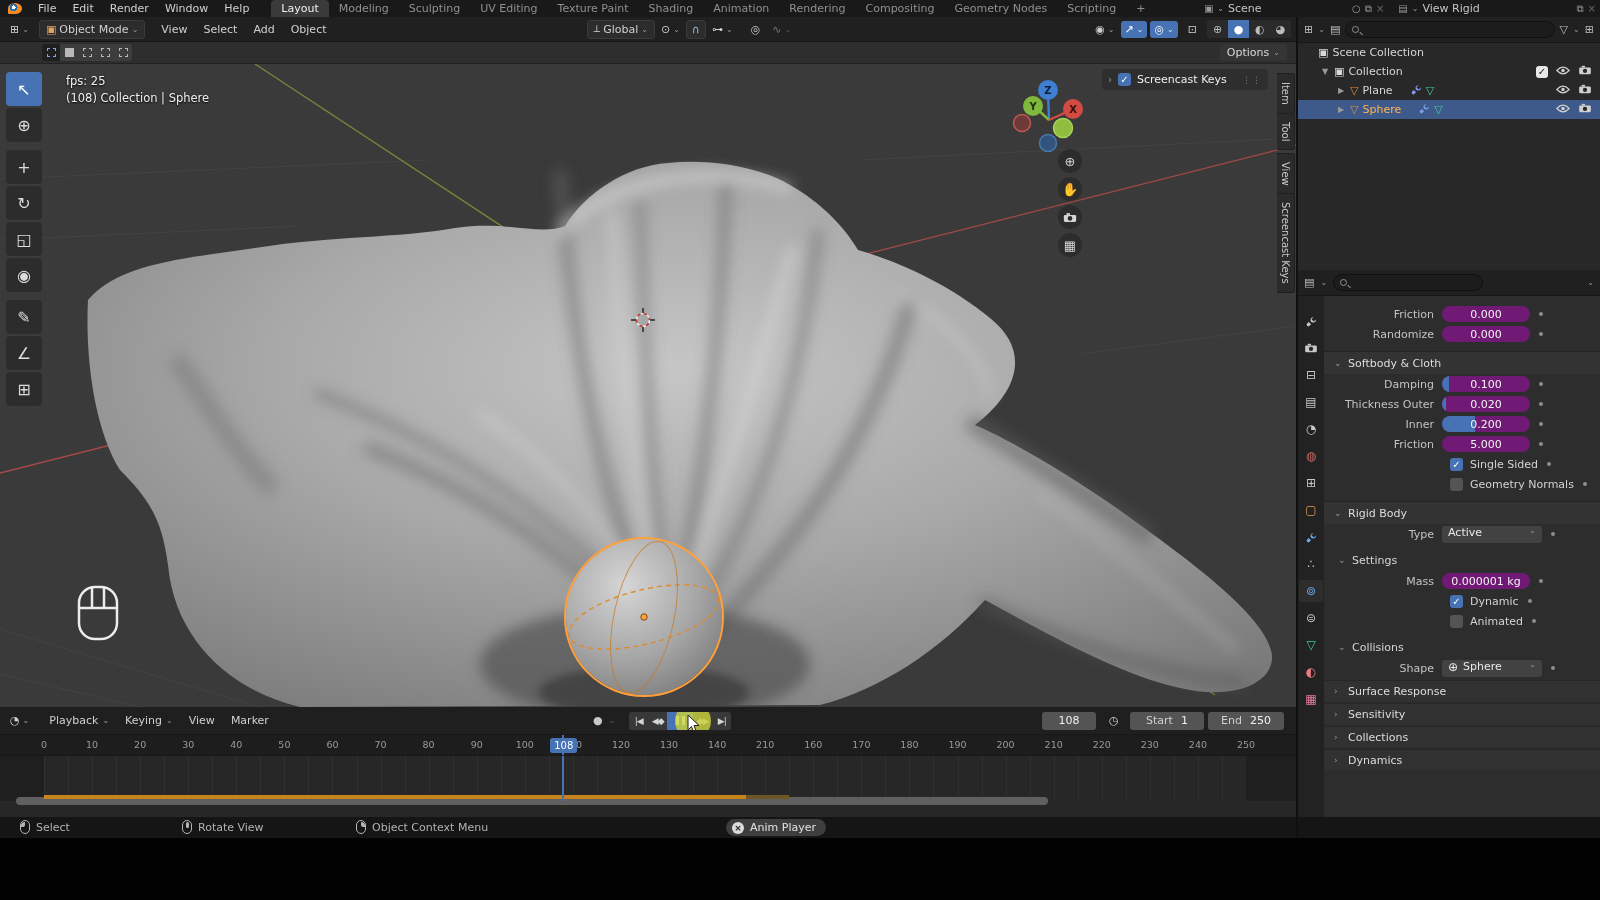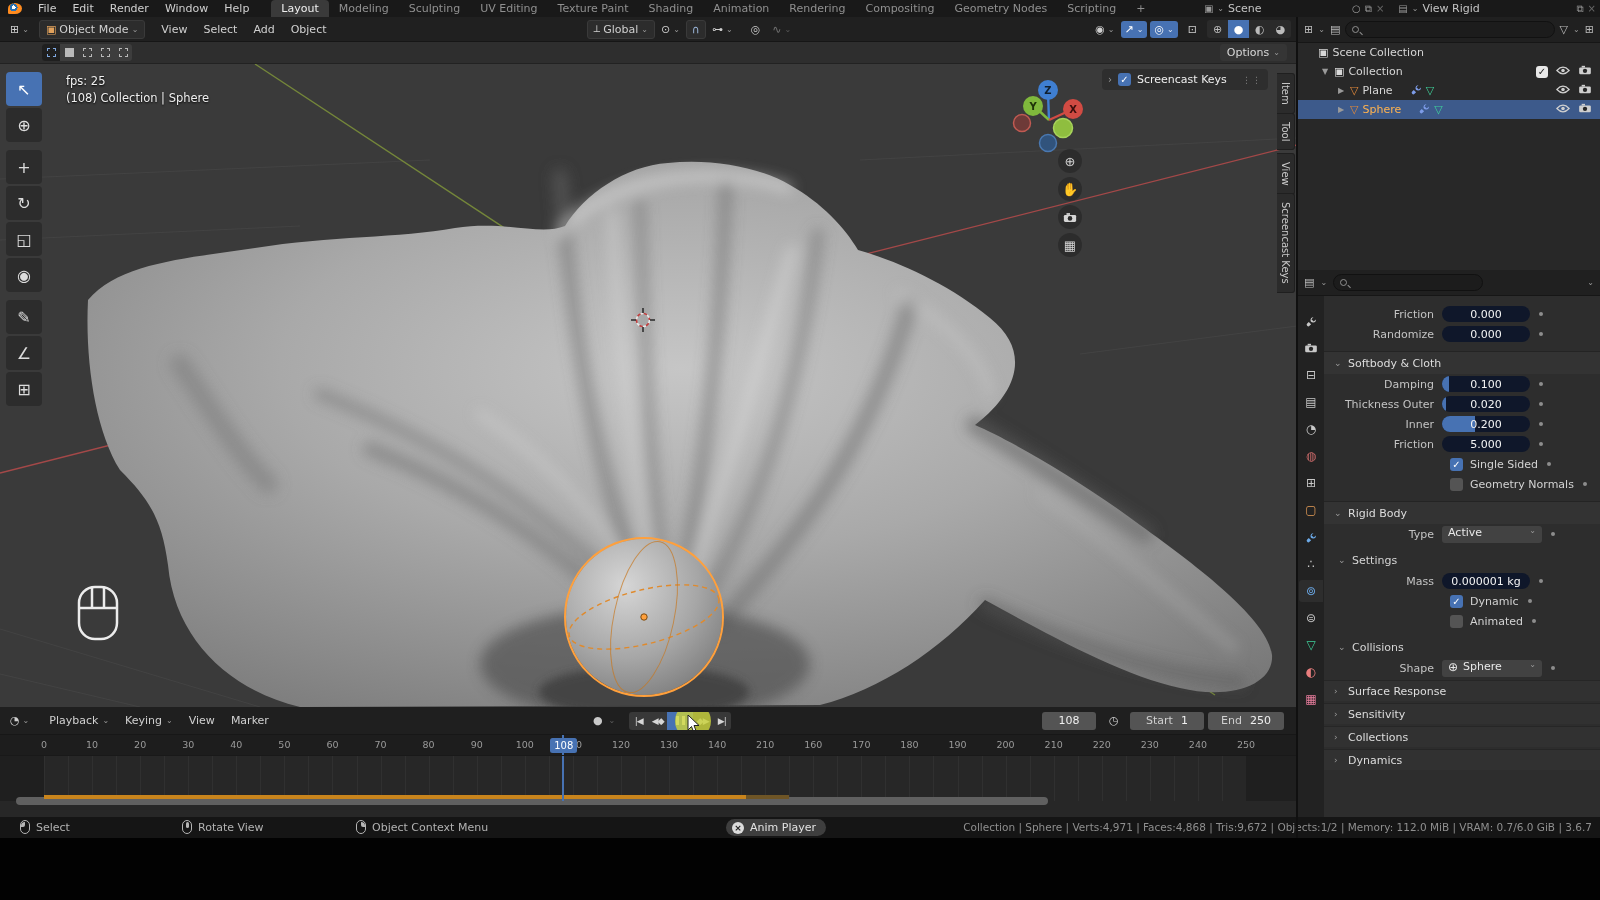--- a/index.html
+++ b/index.html
@@ -77,21 +77,21 @@
 
   
   #properties { position:absolute; left:1298px; top:270px; width:302px; height:568px; background:#2d2d2d; z-index:20; }
   #prop-header { height:26px; background:#202020; display:flex; align-items:center; gap:6px; padding:0 6px; border-bottom:1px solid #161616; }
   #prop-tabs { position:absolute; left:0; top:26px; bottom:0; width:26px; background:#222222; display:flex; flex-direction:column; align-items:center; padding-top:14px; gap:5px; }
   .ptab { width:24px; height:22px; display:flex; align-items:center; justify-content:center; font-size:12px; border-radius:3px 0 0 3px; }
   .ptab.active { background:#2d2d2d; }
   #prop-rows { position:absolute; left:26px; right:0; top:26px; bottom:0; overflow:hidden; padding-top:8px; }
   .prow { height:20px; display:flex; align-items:center; }
   .prow .plabel { flex:0 0 118px; text-align:right; color:#c3c3c3; padding-right:8px; white-space:nowrap; }
-  .pfield { position:relative; width:88px; height:16px; background:#0f172a; border-radius:8px; overflow:hidden; display:flex; align-items:center; justify-content:center; color:#f4f4f4; }
+  .pfield { position:relative; width:88px; height:16px; background:#701a75; border-radius:8px; overflow:hidden; display:flex; align-items:center; justify-content:center; color:#f4f4f4; }
   .pfill { position:absolute; left:0; top:0; bottom:0; background:#4772b3; }
   .pval { position:relative; z-index:1; }
   .pdrop { width:100px; height:17px; background:#424242; border-radius:3px; display:flex; align-items:flex-start; gap:5px; padding:0 6px; color:#e8e8e8; }
   .pdrop .chev { margin-left:auto; }
   .pdot { width:4px; height:4px; border-radius:50%; background:#8d8d8d; margin-left:9px; }
   .psection { height:23px; margin-top:7px; background:#333333; border-top:1px solid #242424; display:flex; align-items:center; gap:6px; padding-left:10px; color:#dddddd; }
   .psection.closed { background:#313131; margin-top:0; border-top:1px solid #262626; }
   .psub { height:22px; margin-top:5px; display:flex; align-items:center; gap:6px; padding-left:14px; color:#d5d5d5; }
   .sect-arrow { color:#9a9a9a; font-size:9px; width:8px; }
   .pcheckrow { height:20px; display:flex; align-items:center; }
@@ -817,17 +817,16 @@
           <span class="mouse m-right">
             <i></i>
           </span>
           <span>Object Context Menu</span>
         </div>
       </div>
     <div id="anim-player-pill">
       <span id="ap-x">×</span>
       <span>Anim Player</span>
     </div>
-    <div id="status-stats">Collection | Sphere | Verts:4,971 | Faces:4,868 | Tris:9,672 | Objects:1/2 | Memory: 112.0 MiB | VRAM: 0.7/6.0 GiB | 3.6.7</div>
   </div>
 
   <div id="bottom-black"></div>
 </div>
 
 </body></html>

